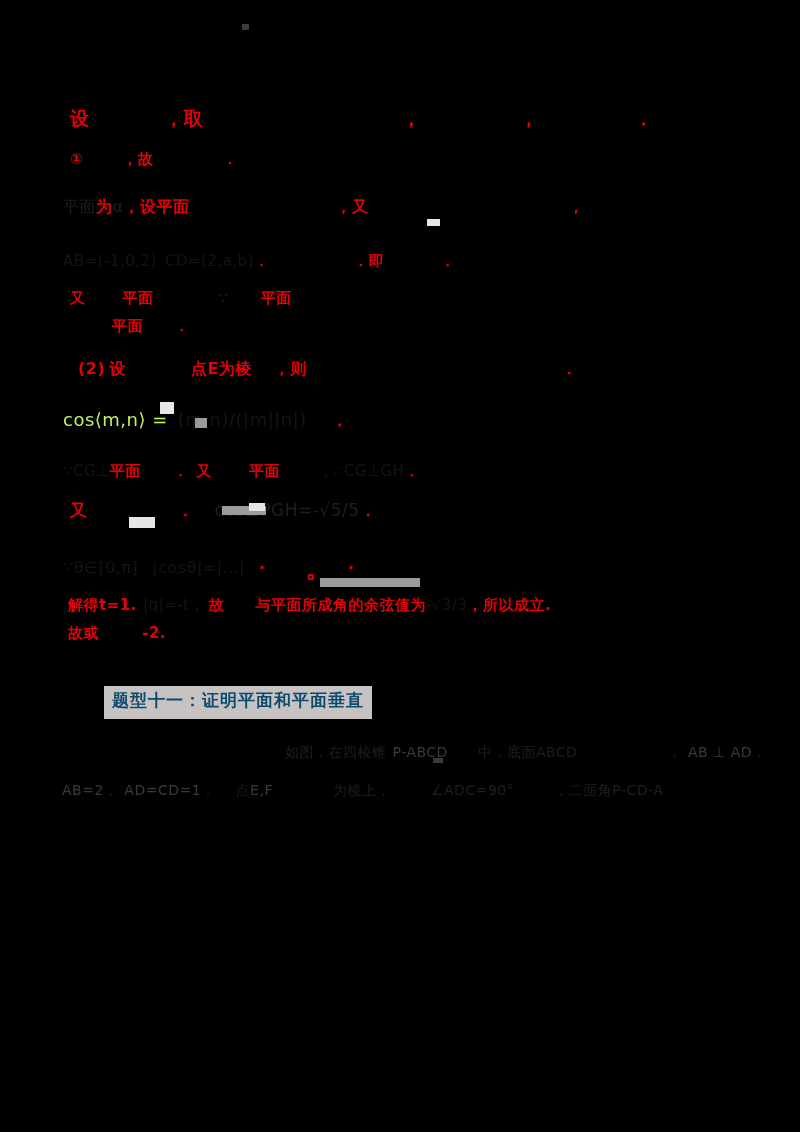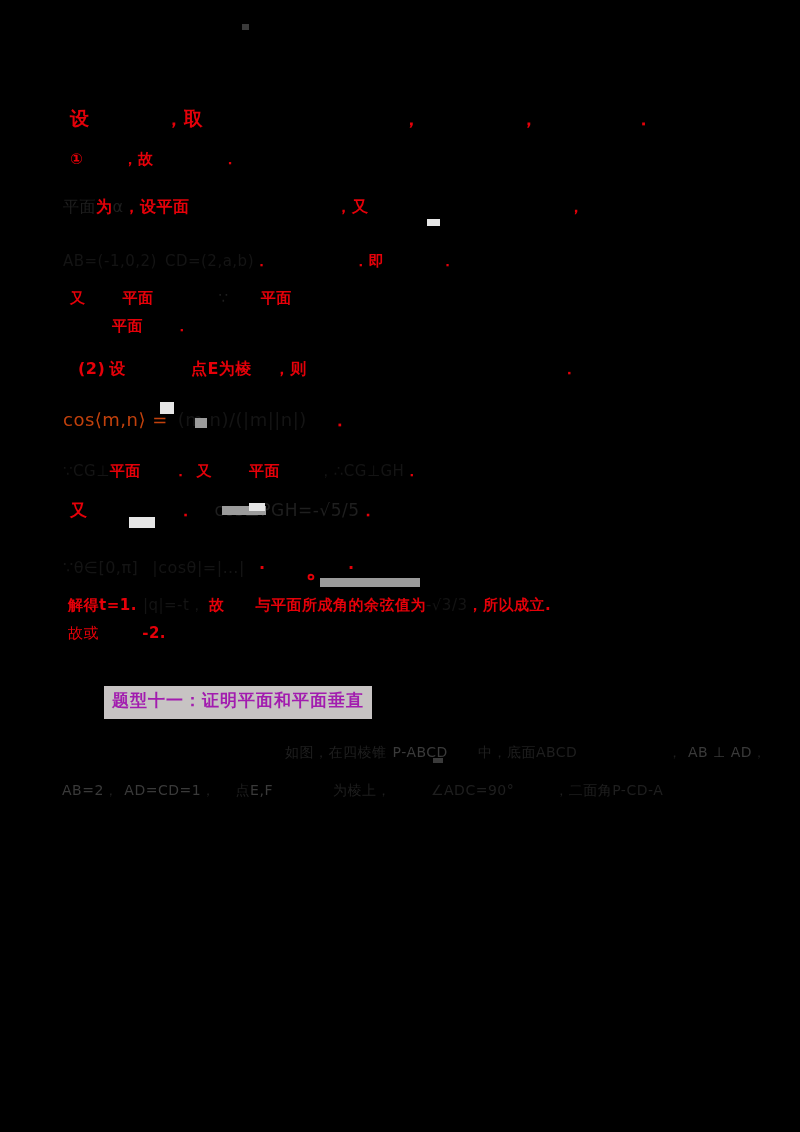--- a/index.html
+++ b/index.html
@@ -23,35 +23,35 @@
   .topic-title{
     font-weight:bold;font-size:17px;letter-spacing:1px;
   }
 </style>
 </head>
 <body>
 
 <div class="canvas">
 
   <div class="topic-bar" id="topic-bar" style="left: 104px; top: 686px; min-width: 238px; height: 26px; background: rgb(199, 195, 195);">
-    <span class="topic-title" style="color: #a21caf;">题型十一：证明平面和平面垂直</span>
+    <span class="topic-title" style="color: #0c4a6e;">题型十一：证明平面和平面垂直</span>
   </div>
 <div class="line" style="left: 70px; top: 106px; font-size: 19px;"><span style="color: rgb(229, 0, 9); font-weight: bold;">设</span><span style="color: rgb(0, 0, 0);">AB=a-x</span><span style="color: rgb(229, 0, 9); font-weight: bold;">，</span><span style="color: rgb(229, 0, 9); font-weight: bold;">取</span><span style="color: rgb(0, 0, 0); margin-left: 6px;">A(1,0,√3)，B(0,2,0)</span><span style="color: rgb(229, 0, 9); font-weight: bold;">，</span><span style="color: rgb(0, 0, 0); margin-left: 4px;">C(-1,½,0)</span><span style="color: rgb(229, 0, 9); font-weight: bold;">，</span><span style="color: rgb(0, 0, 0); margin-left: 4px;">P(0,0,√3)</span><span style="color: rgb(229, 0, 9); font-weight: bold;">．</span></div>
     <div class="line" style="left: 70px; top: 150px; font-size: 15px;"><span style="color: rgb(229, 0, 9); font-weight: bold;">①</span><span style="color: rgb(0, 0, 0);">AF=t</span><span style="color: rgb(229, 0, 9); font-weight: bold;">，</span><span style="color: rgb(229, 0, 9); font-weight: bold;">故</span><span style="color: rgb(0, 0, 0);">BF·AE=0</span><span style="color: rgb(229, 0, 9); font-weight: bold;">．</span></div>
     <div class="line" style="left: 63px; top: 196px; font-size: 16px;"><span style="color: rgb(31, 31, 31);">平面</span><span style="color: rgb(229, 0, 9); font-weight: bold;">为</span><span style="color: rgb(31, 31, 31);">α</span><span style="color: rgb(229, 0, 9); font-weight: bold;">，设平面</span><span style="color: rgb(0, 0, 0); margin-left: 8px;">n=(x,y,z)</span><span style="color: rgb(229, 0, 9); margin-left: 60px; font-weight: bold;">，</span><span style="color: rgb(229, 0, 9); font-weight: bold;">又</span><span style="color: rgb(0, 0, 0); margin-left: 6px;">cosθ=|n·m|/(|n||m|)=-t</span><span style="color: rgb(229, 0, 9); font-weight: bold;">，</span></div>
     <div class="line" style="left: 63px; top: 252px; font-size: 15px;"><span style="color: rgb(20, 20, 20);">AB=(-1,0,2)</span><span style="color: rgb(20, 20, 20); margin-left: 8px;">CD=(2,a,b)</span><span style="color: rgb(229, 0, 9); font-weight: bold;">．</span><span style="color: rgb(0, 0, 0); margin-left: 10px;">令x=2a-1</span><span style="color: rgb(229, 0, 9); font-weight: bold;">．</span><span style="color: rgb(229, 0, 9); font-weight: bold;">即</span><span style="color: rgb(0, 0, 0);">b=a+1</span><span style="color: rgb(229, 0, 9); font-weight: bold;">．</span></div>
     <div class="line" style="left: 70px; top: 289px; font-size: 15px;"><span style="color: rgb(229, 0, 9); font-weight: bold;">又</span><span style="color: rgb(0, 0, 0);">GH⊄</span><span style="color: rgb(229, 0, 9); font-weight: bold;">平面</span><span style="color: rgb(0, 0, 0);">PAD，</span><span style="color: rgb(31, 31, 31); margin-left: 18px;">∵</span><span style="color: rgb(0, 0, 0);">PA⊂</span><span style="color: rgb(229, 0, 9); font-weight: bold;">平面</span><span style="color: rgb(0, 0, 0);">PAD，</span></div>
     <div class="line" style="left: 70px; top: 317px; font-size: 15px;"><span style="color: rgb(0, 0, 0);">∴GH∥</span><span style="color: rgb(229, 0, 9); font-weight: bold;">平面</span><span style="color: rgb(0, 0, 0);">PAD</span><span style="color: rgb(229, 0, 9); font-weight: bold;">．</span></div>
     <div class="line" style="left: 78px; top: 358px; font-size: 16px;"><span style="color: rgb(229, 0, 9); font-weight: bold;">(2)</span><span style="color: rgb(229, 0, 9); margin-left: 4px; font-weight: bold;">设</span><span style="color: rgb(0, 0, 0); margin-left: 12px;">△ABC</span><span style="color: rgb(229, 0, 9); margin-left: 6px; font-weight: bold;">点E为棱</span><span style="color: rgb(0, 0, 0);">PC</span><span style="color: rgb(229, 0, 9); font-weight: bold;">，</span><span style="color: rgb(229, 0, 9); font-weight: bold;">则</span><span style="color: rgb(0, 0, 0); margin-left: 6px;">CG=(½, √3, -1)</span><span style="color: rgb(229, 0, 9); margin-left: 120px; font-weight: bold;">．</span></div>
-    <div class="line" style="left: 63px; top: 408px; font-size: 18px;"><span style="color: #c2410c; margin-top: 10px;">cos⟨m,n⟩ =</span><span style="color: rgb(20, 20, 20); margin-left: 10px;">(m·n)/(|m||n|)</span><span style="color: rgb(229, 0, 9); margin-left: 24px; font-weight: bold;">．</span><span style="color: rgb(0, 0, 0); margin-left: 10px;">= -√6/4</span></div>
+    <div class="line" style="left: 63px; top: 408px; font-size: 18px;"><span style="color: #bef264; margin-top: 10px;">cos⟨m,n⟩ =</span><span style="color: rgb(20, 20, 20); margin-left: 10px;">(m·n)/(|m||n|)</span><span style="color: rgb(229, 0, 9); margin-left: 24px; font-weight: bold;">．</span><span style="color: rgb(0, 0, 0); margin-left: 10px;">= -√6/4</span></div>
     <div class="line" style="left: 63px; top: 462px; font-size: 15px;"><span style="color: rgb(20, 20, 20);">∵CG⊥</span><span style="color: rgb(229, 0, 9); font-weight: bold;">平面</span><span style="color: rgb(0, 0, 0);">ABC</span><span style="color: rgb(229, 0, 9); font-weight: bold;">．</span><span style="color: rgb(229, 0, 9); margin-left: 8px; font-weight: bold;">又</span><span style="color: rgb(0, 0, 0);">GH⊂</span><span style="color: rgb(229, 0, 9); font-weight: bold;">平面</span><span style="color: rgb(0, 0, 0);">ABC</span><span style="color: rgb(20, 20, 20); margin-left: 6px;">，∴CG⊥GH</span><span style="color: rgb(229, 0, 9); font-weight: bold;">．</span></div>
     <div class="line" style="left: 70px; top: 500px; font-size: 17px;"><span style="color: rgb(229, 0, 9); font-weight: bold;">又</span><span style="color: rgb(0, 0, 0); margin-left: 10px;">PG=√5/2</span><span style="color: rgb(229, 0, 9); font-weight: bold;">．</span><span style="color: rgb(31, 31, 31); margin-left: 20px;">cos∠PGH</span><span style="color: rgb(31, 31, 31);">=-√5/5</span><span style="color: rgb(229, 0, 9); font-weight: bold;">．</span></div>
     <div class="line" style="left: 63px; top: 552px; font-size: 16px;"><span style="color: rgb(20, 20, 20);">∵θ∈[0,π]</span><span style="color: rgb(20, 20, 20); margin-left: 14px;">|cosθ|=|…|</span><span style="color: rgb(229, 0, 9); margin-left: 14px; font-weight: bold;">·</span><span style="color: rgb(229, 0, 9); margin-left: 40px; font-weight: bold; font-size: 26px;">。</span><span style="color: rgb(229, 0, 9); margin-left: 16px; font-weight: bold;">·</span></div>
     <div class="line" style="left: 68px; top: 596px; font-size: 15px;"><span style="color: rgb(229, 0, 9); font-weight: bold;">解得t=1.</span><span style="color: rgb(20, 20, 20); margin-left: 6px;">|q|=-t，</span><span style="color: rgb(229, 0, 9); margin-left: 4px; font-weight: bold;">故</span><span style="color: rgb(0, 0, 0);">平面</span><span style="color: rgb(229, 0, 9); font-weight: bold;">与平面所成角的余弦值为</span><span style="color: rgb(20, 20, 20);">-√3/3</span><span style="color: rgb(229, 0, 9); font-weight: bold;">，所以成立.</span></div>
-    <div class="line" style="left: 68px; top: 624px; font-size: 15px;"><span style="color: rgb(229, 0, 9); font-weight: normal; text-align: center;">故或</span><span style="color: rgb(0, 0, 0);">d=√5</span><span style="color: rgb(229, 0, 9); font-weight: bold;">-2.</span></div>
+    <div class="line" style="left: 68px; top: 624px; font-size: 15px;"><span style="color: rgb(229, 0, 9); font-weight: bold; text-align: center;">故或</span><span style="color: rgb(0, 0, 0);">d=√5</span><span style="color: rgb(229, 0, 9); font-weight: bold;">-2.</span></div>
     <div class="line" style="left: 285px; top: 744px; font-size: 14px;"><span style="color: rgb(31, 31, 31);">如图，在四棱锥</span><span style="color: rgb(58, 58, 58); margin-left: 6px;">P-ABCD</span><span style="color: rgb(31, 31, 31); margin-left: 30px;">中，底面</span><span style="color: rgb(31, 31, 31);">ABCD</span><span style="color: rgb(31, 31, 31); margin-left: 90px;">，</span><span style="color: rgb(58, 58, 58); margin-left: 6px;">AB ⊥ AD</span><span style="color: rgb(31, 31, 31);">，</span></div>
     <div class="line" style="left: 62px; top: 782px; font-size: 14px;"><span style="color: rgb(58, 58, 58);">AB=2</span><span style="color: rgb(31, 31, 31);">，</span><span style="color: rgb(58, 58, 58); margin-left: 6px;">AD=CD=1</span><span style="color: rgb(31, 31, 31);">，</span><span style="color: rgb(31, 31, 31); margin-left: 20px;">点</span><span style="color: rgb(58, 58, 58);">E,F</span><span style="color: rgb(31, 31, 31); margin-left: 60px;">为棱上，</span><span style="color: rgb(31, 31, 31); margin-left: 40px;">∠ADC=90°</span><span style="color: rgb(31, 31, 31); margin-left: 40px;">，二面角</span><span style="color: rgb(31, 31, 31);">P-CD-A</span></div>
     <div class="hl" style="left: 129px; top: 517px; width: 26px; height: 11px; background: rgb(230, 230, 230);"></div>
     <div class="hl" style="left: 222px; top: 506px; width: 44px; height: 9px; background: rgb(155, 155, 155);"></div>
     <div class="hl" style="left: 249px; top: 503px; width: 16px; height: 8px; background: rgb(230, 230, 230);"></div>
     <div class="hl" style="left: 427px; top: 219px; width: 13px; height: 7px; background: rgb(230, 230, 230);"></div>
     <div class="hl" style="left: 320px; top: 578px; width: 100px; height: 9px; background: rgb(155, 155, 155);"></div>
     <div class="hl" style="left: 160px; top: 402px; width: 14px; height: 12px; background: rgb(230, 230, 230);"></div>
     <div class="hl" style="left: 195px; top: 418px; width: 12px; height: 10px; background: rgb(155, 155, 155);"></div>
     <div class="hl" style="left: 242px; top: 24px; width: 7px; height: 6px; background: rgb(58, 58, 58);"></div>

